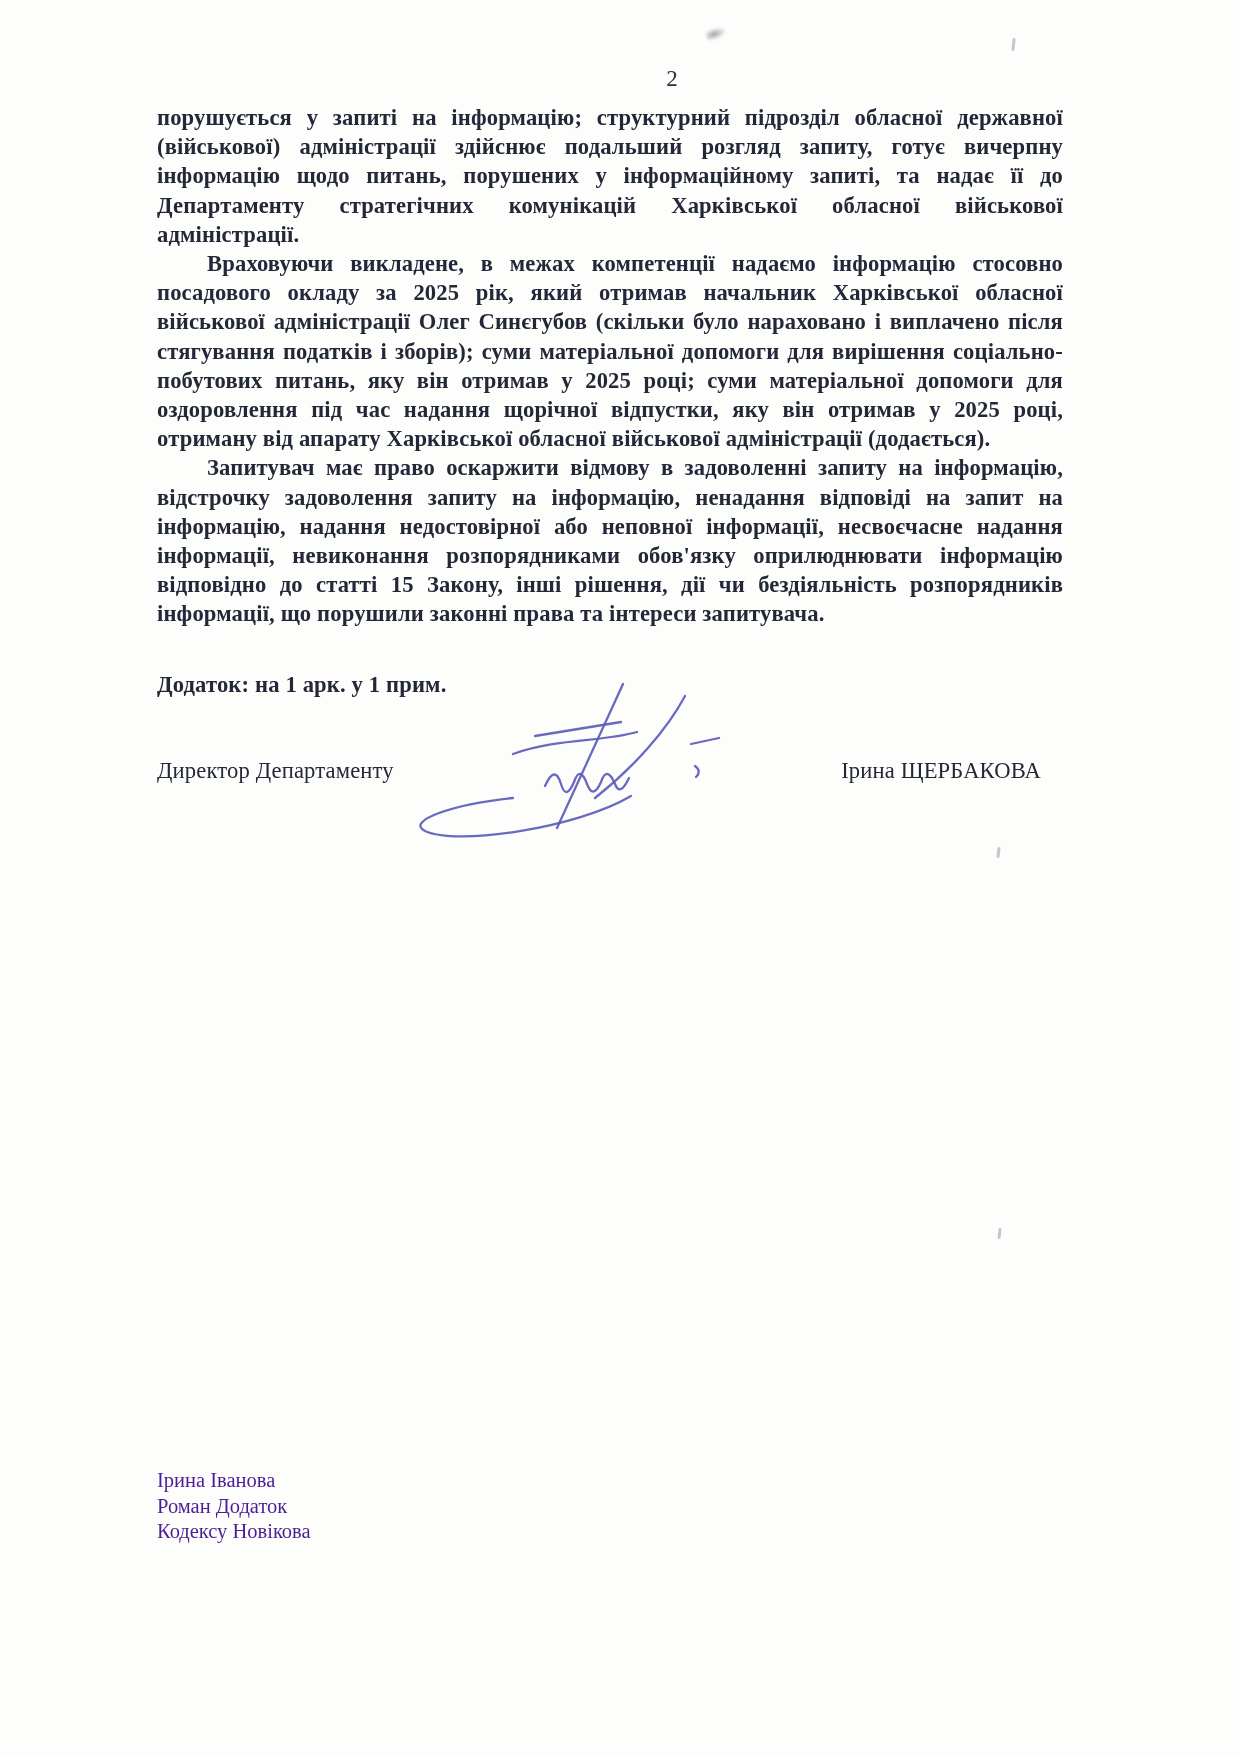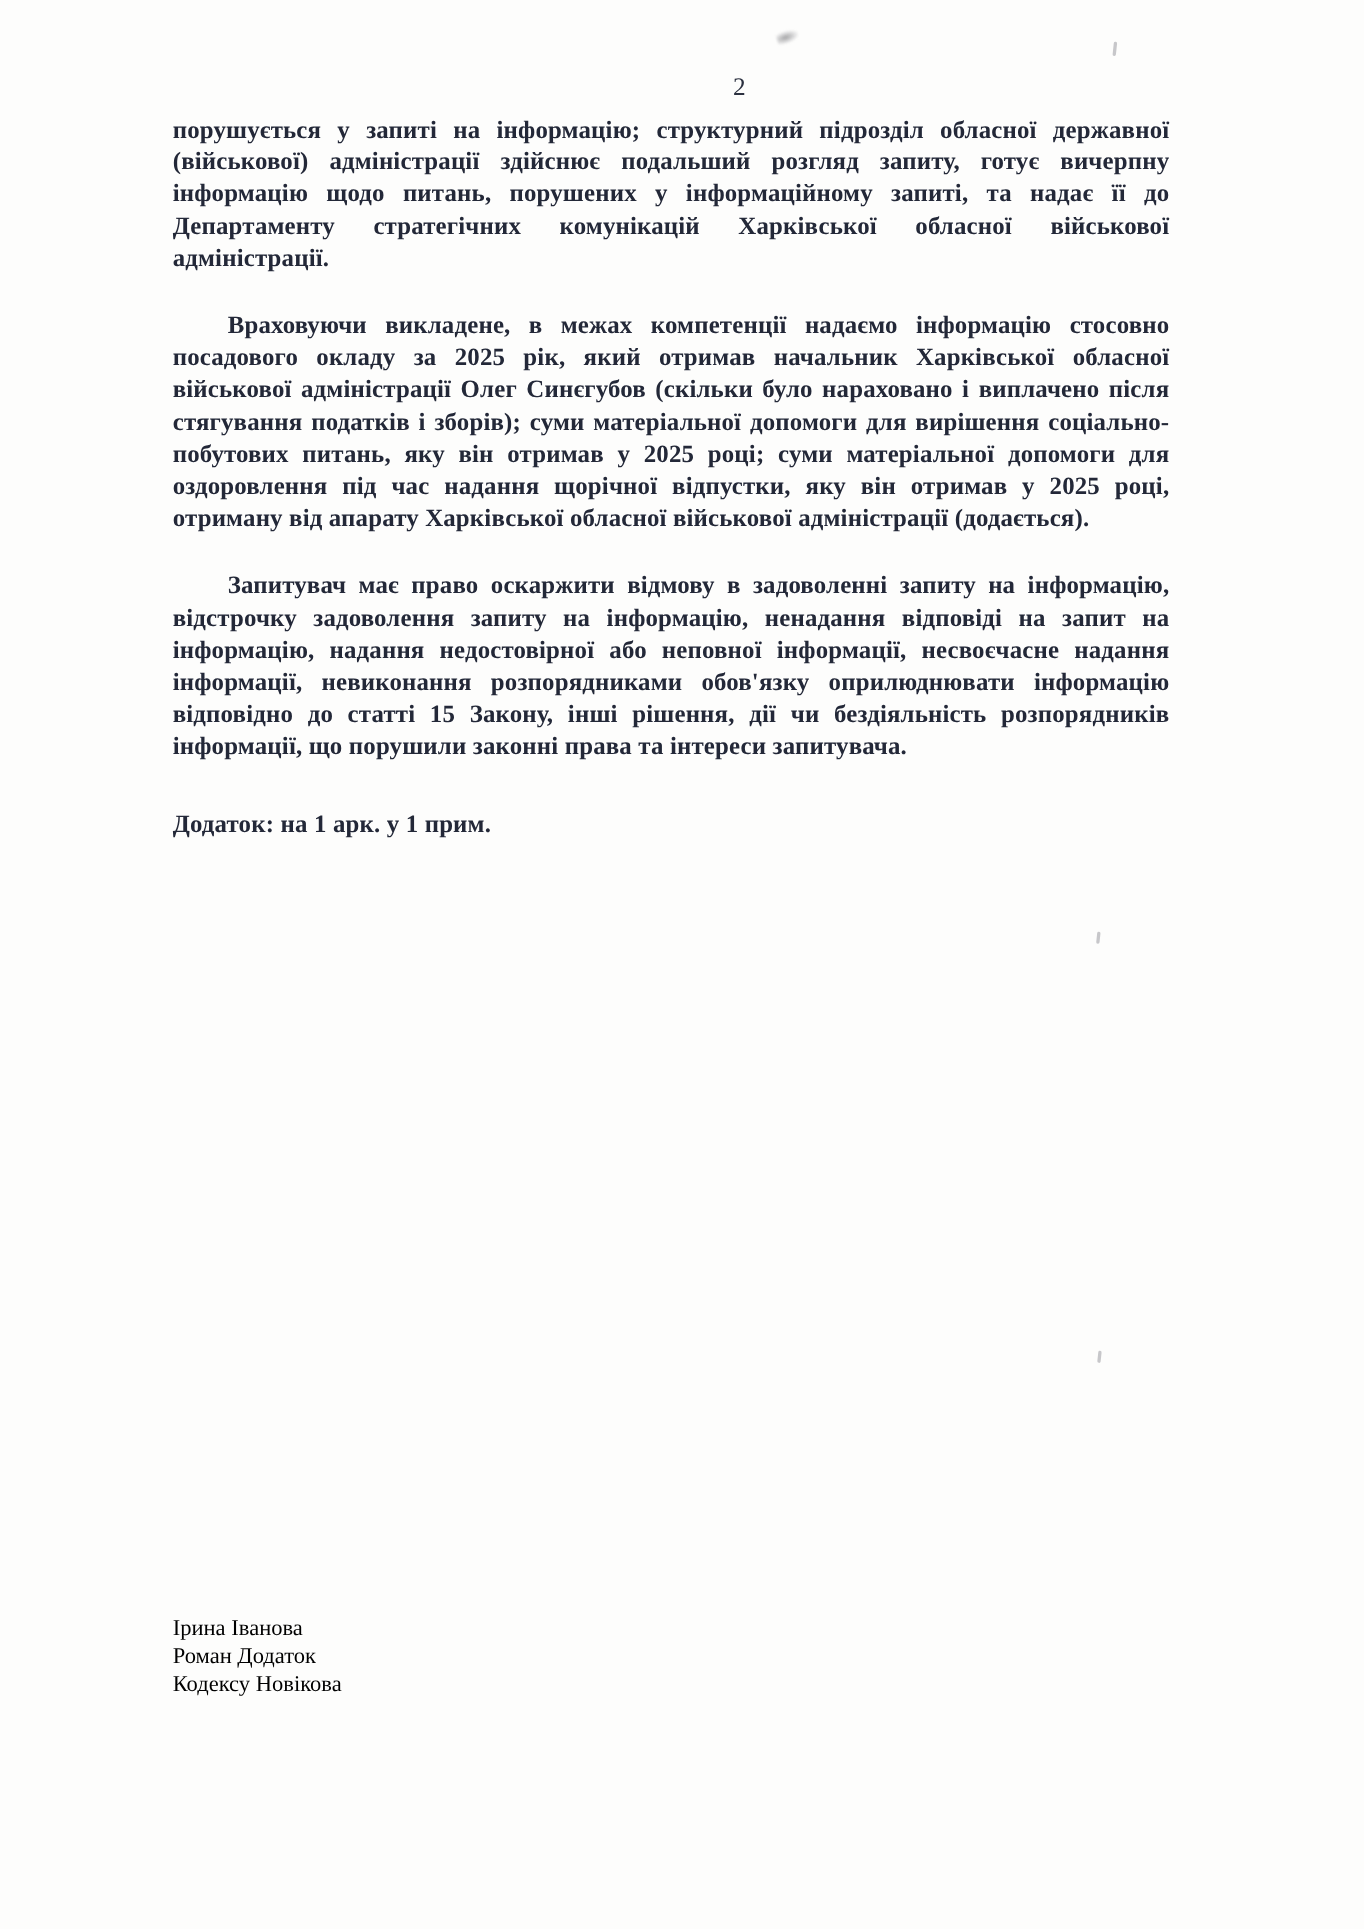--- a/index.html
+++ b/index.html
@@ -27,21 +27,21 @@
     position: absolute;
     top: 103px;
     left: 157px;
     width: 906px;
     font-size: 22.6px;
     line-height: 29.2px;
     text-align: justify;
     letter-spacing: 0.15px;
   }
   .letter-body p { text-align: justify; font-weight: bold; }
-  .letter-body p.indent { text-indent: 50px; margin-top: 32px; }
+  .letter-body p.indent { text-indent: 50px; }
   .attachment-line {
     margin-top: 41px;
     text-align: left;
   }
   .signature-row {
     position: relative;
     margin-top: 57px;
     display: flex;
     justify-content: space-between;
     align-items: baseline;
@@ -63,21 +63,21 @@
     stroke-width: 2.3;
     stroke-linecap: round;
     opacity: 0.92;
   }
   .footer-names {
     position: absolute;
     top: 1468px;
     left: 157px;
     font-size: 20.5px;
     line-height: 25.5px;
-    color: #000000;
+    color: #4c1d95;
     list-style: none;
   }
   
   .smudge {
     position: absolute;
     left: 706px; top: 28px;
     width: 20px; height: 11px;
     background: radial-gradient(ellipse at 40% 50%, rgba(90,90,95,0.55), rgba(150,150,155,0.25) 55%, rgba(255,255,255,0) 75%);
     filter: blur(1px);
     transform: rotate(-18deg);
@@ -106,20 +106,35 @@
   <div class="edge-mark m2"></div>
   <div class="edge-mark m3"></div>
 
   <div class="letter-body">
     <p>порушується у запиті на інформацію; структурний підрозділ обласної державної (військової) адміністрації здійснює подальший розгляд запиту, готує вичерпну інформацію щодо питань, порушених у інформаційному запиті, та надає її до Департаменту стратегічних комунікацій Харківської обласної військової адміністрації.</p>
     <p class="indent">Враховуючи викладене, в межах компетенції надаємо інформацію стосовно посадового окладу за 2025 рік, який отримав начальник Харківської обласної військової адміністрації Олег Синєгубов (скільки було нараховано і виплачено після стягування податків і зборів); суми матеріальної допомоги для вирішення соціально-побутових питань, яку він отримав у 2025 році; суми матеріальної допомоги для оздоровлення під час надання щорічної відпустки, яку він отримав у 2025 році, отриману від апарату Харківської обласної військової адміністрації (додається).</p>
     <p class="indent">Запитувач має право оскаржити відмову в задоволенні запиту на інформацію, відстрочку задоволення запиту на інформацію, ненадання відповіді на запит на інформацію, надання недостовірної або неповної інформації, несвоєчасне надання інформації, невиконання розпорядниками обов'язку оприлюднювати інформацію відповідно до статті 15 Закону, інші рішення, дії чи бездіяльність розпорядників інформації, що порушили законні права та інтереси запитувача.</p>
 
     <p class="attachment-line">Додаток: на 1 арк. у 1 прим.</p>
 
+    <div class="signature-row">
+      <span class="sig-title">Директор Департаменту</span>
+      <span class="sig-name">Ірина ЩЕРБАКОВА</span>
+
+      <svg class="signature-ink" viewBox="0 0 336 168" xmlns="http://www.w3.org/2000/svg" aria-hidden="true">
+        <path d="M228 6 L162 150"></path>
+        <path d="M290 18 C272 52 238 90 200 120"></path>
+        <path d="M118 76 C162 60 208 64 242 54"></path>
+        <path d="M140 58 L226 44"></path>
+        <path d="M150 108 Q160 86 166 106 Q171 123 179 104 Q185 87 192 106 Q198 122 206 104 Q212 87 220 106 Q225 119 234 100"></path>
+        <path d="M236 118 C182 150 62 168 30 153 C10 143 58 126 118 120"></path>
+        <path d="M296 66 L324 60"></path>
+        <path d="M300 88 Q307 93 301 99"></path>
+      </svg>
+    </div>
   </div>
 
   <ul class="footer-names">
     <li>Ірина Іванова</li>
     <li>Роман Додаток</li>
     <li>Кодексу Новікова</li>
   </ul>
 
 </div>
 

